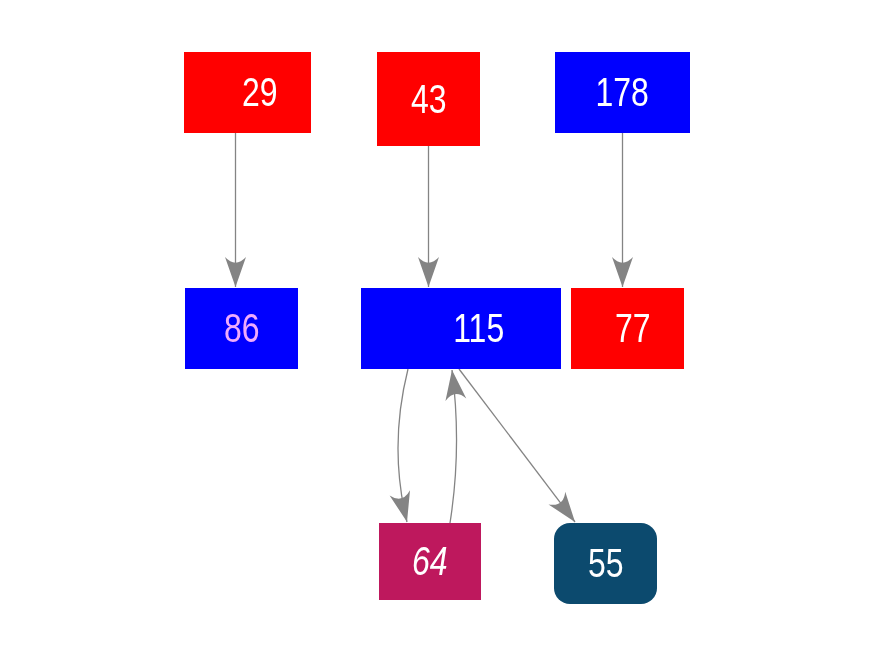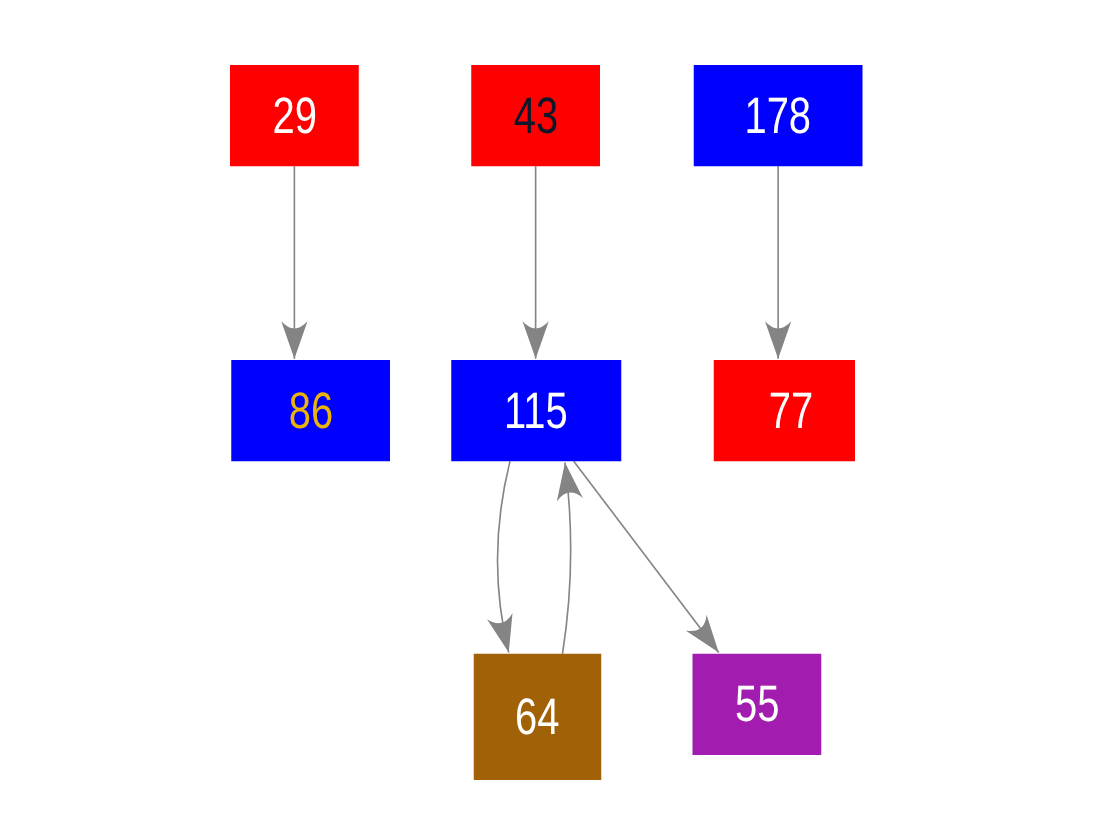--- a/index.html
+++ b/index.html
@@ -52,37 +52,37 @@
       <path d="M 622.5 133 L 622.5 287" fill="none" stroke="#848484" stroke-width="1.3"></path>
       <path d="M 622.5 287 L 612 257 Q 622.5 268.4 633 257 Z" fill="#848484"></path>
       <path d="M 408 369 Q 388.5 447 407 522" fill="none" stroke="#848484" stroke-width="1.3"></path>
       <path d="M 407 522 L 389.6209041766595 495.38765270850485 Q 402.54551443366 503.941274731054 410.0097875448243 490.3583948110242 Z" fill="#848484"></path>
       <path d="M 450 523 Q 462 447 452 370" fill="none" stroke="#848484" stroke-width="1.3"></path>
       <path d="M 452 370 L 466.27621420133414 398.39788210549557 Q 454.3954676061779 388.4451005675695 445.4511006573041 401.10244230601893 Z" fill="#848484"></path>
       <path d="M 459 369 L 575 522" fill="none" stroke="#848484" stroke-width="1.3"></path>
       <path d="M 575 522 L 548.5081718159794 504.43773820180525 Q 563.7626524152477 507.17832603045593 565.2423198461098 491.75041028353644 Z" fill="#848484"></path>
     </svg>
 
-<div class="node" style="left: 184px; top: 52px; width: 103px; height: 81px; background: rgb(255, 0, 0); color: rgb(255, 255, 255);">
+<div class="node" style="left: 184px; top: 52px; width: 103px; height: 81px; background: rgb(255, 0, 0); color: rgb(255, 255, 255); padding-left: 24px;">
       <span class="label">29</span>
     </div>
-    <div class="node" style="left: 377px; top: 52px; width: 103px; height: 81px; background: rgb(255, 0, 0); color: #0f172a;">
+    <div class="node" style="left: 377px; top: 52px; width: 103px; height: 94px; background: rgb(255, 0, 0); color: #ffffff;">
       <span class="label">43</span>
     </div>
     <div class="node" style="left: 555px; top: 52px; width: 135px; height: 81px; background: rgb(0, 0, 255); color: rgb(255, 255, 255); text-align: center;">
       <span class="label">178</span>
     </div>
-    <div class="node" style="left: 185px; top: 288px; width: 127px; height: 81px; background: rgb(0, 0, 255); color: #eab308;">
+    <div class="node" style="left: 185px; top: 288px; width: 113px; height: 81px; background: rgb(0, 0, 255); color: #f0abfc;">
       <span class="label">86</span>
     </div>
-    <div class="node" style="left: 361px; top: 288px; width: 136px; height: 81px; background: rgb(0, 0, 255); color: rgb(255, 255, 255);">
+    <div class="node" style="left: 361px; top: 288px; width: 164px; height: 81px; background: rgb(0, 0, 255); color: rgb(255, 255, 255); padding-left: 36px;">
       <span class="label">115</span>
     </div>
     <div class="node" style="left: 571px; top: 288px; width: 103px; height: 81px; background: rgb(255, 0, 0); color: rgb(255, 255, 255); padding-left: 10px;">
       <span class="label">77</span>
     </div>
-    <div class="node" style="left: 379px; top: 523px; width: 102px; height: 101px; background: #a16207; color: rgb(255, 255, 255);">
+    <div class="node" style="left: 379px; top: 523px; width: 102px; height: 77px; background: #be185d; color: rgb(255, 255, 255); font-style: italic;">
       <span class="label">64</span>
     </div>
-    <div class="node" style="left: 554px; top: 523px; width: 103px; height: 81px; background: #a21caf; color: rgb(255, 255, 255);">
+    <div class="node" style="left: 554px; top: 523px; width: 103px; height: 81px; background: #0c4a6e; color: rgb(255, 255, 255); border-radius: 16px;">
       <span class="label">55</span>
     </div>
   </div>
 
 </body></html>

